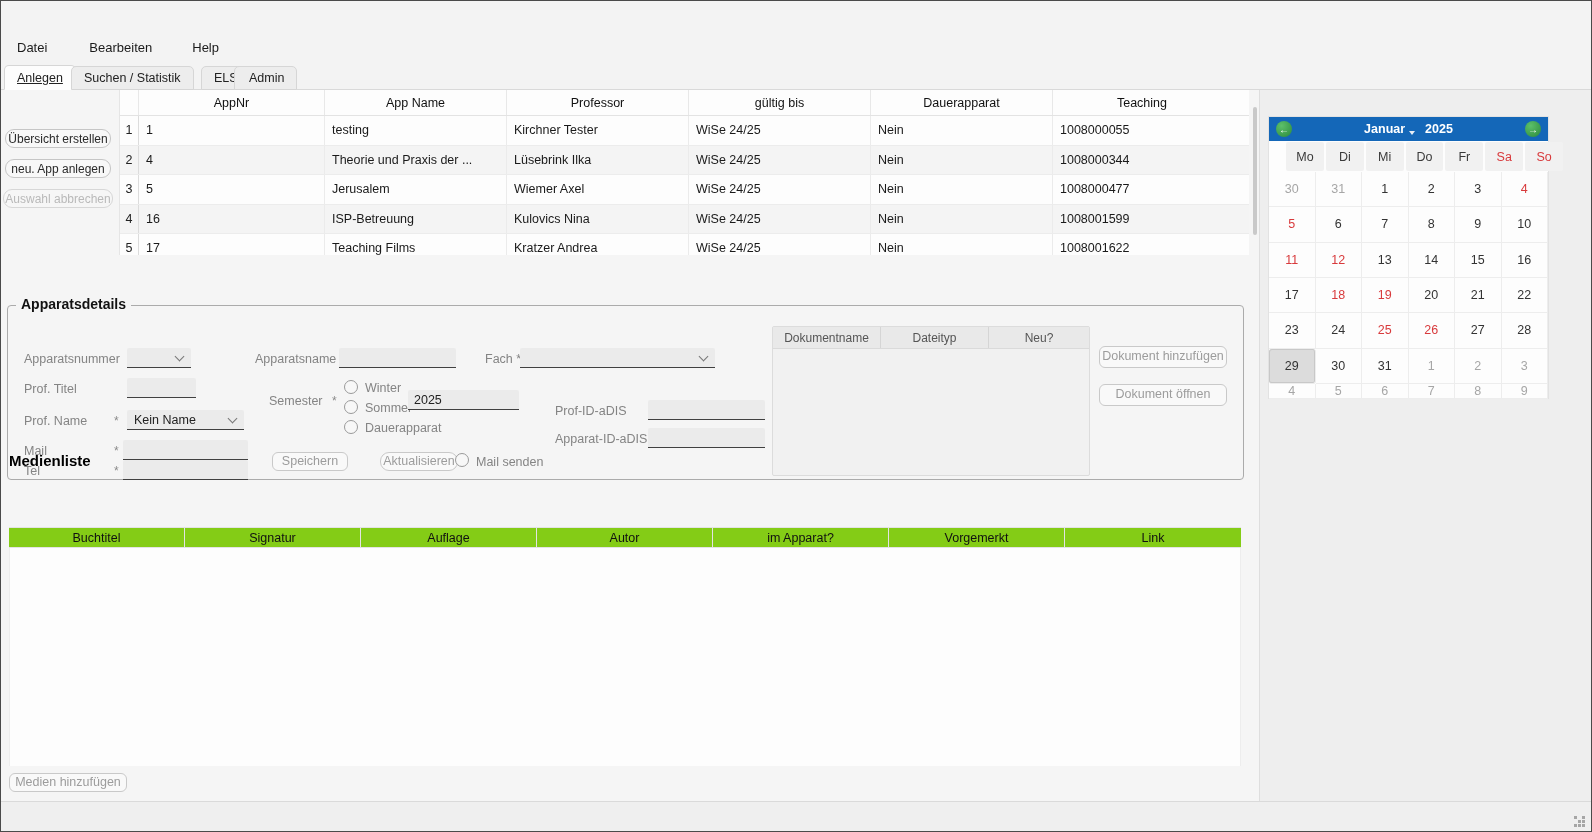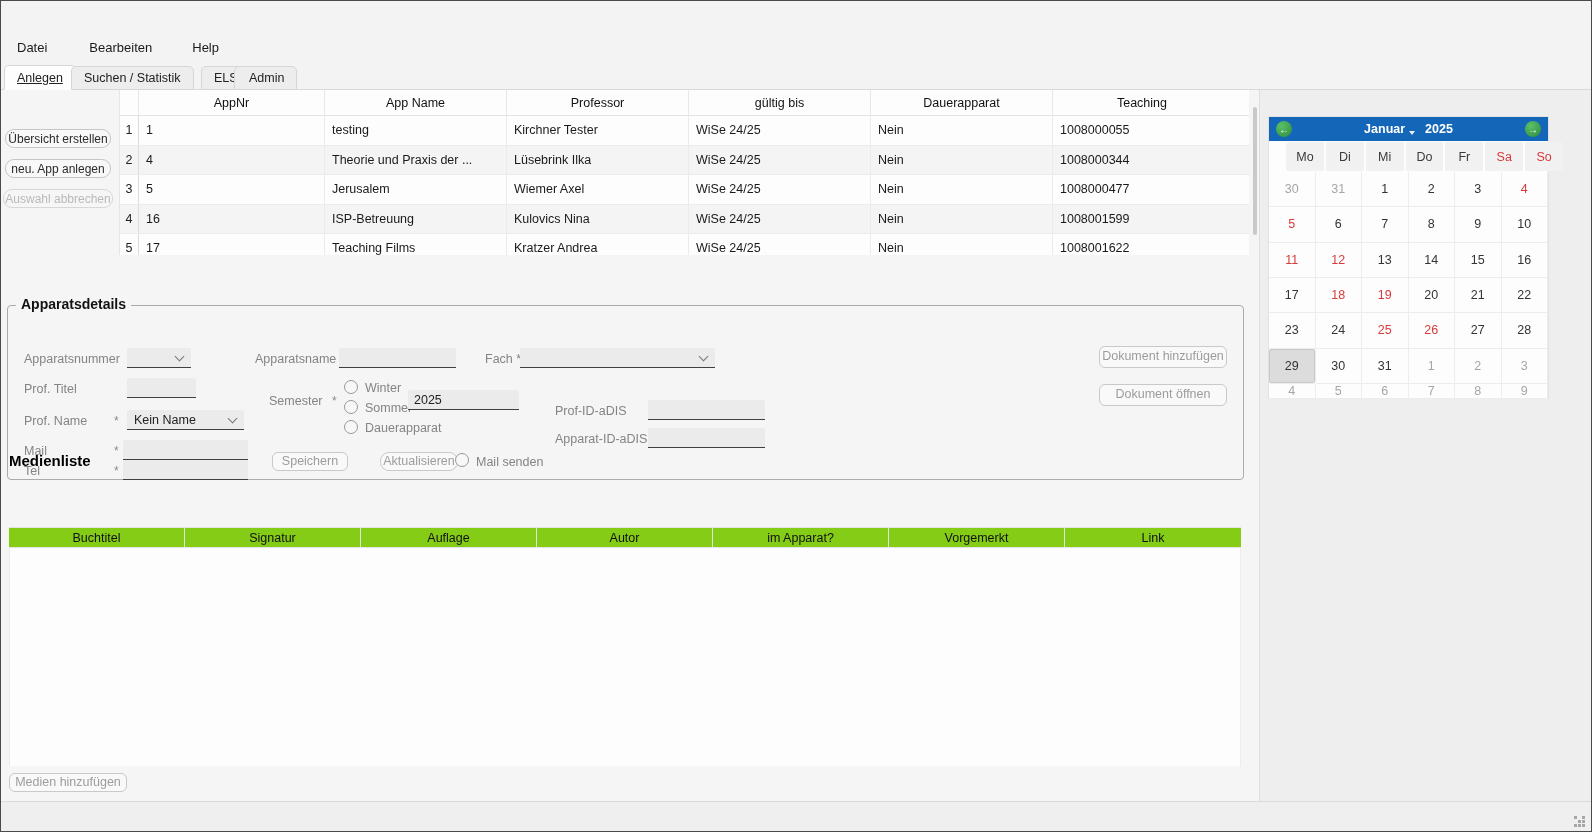--- a/index.html
+++ b/index.html
@@ -250,20 +250,27 @@
 
     <div class="flabel" style="left:16px; top:158px;">Tel</div>
     <div class="req" style="left:106px; top:158px;">*</div>
     <input class="u-input" style="left: 115px; top: 154px; width: 125px;" readonly="">
 
     <button class="gbtn" style="left:264px; top:146px; width:76px; height:19px;">Speichern</button>
     <button class="gbtn" style="left:372px; top:146px; width:78px; height:19px;border-radius:9px;">Aktualisieren</button>
     <div class="radio" style="left:447px; top:147px;"></div>
     <div class="rlabel" style="left:468px; top:149px;">Mail senden</div>
 
+    <div class="docpanel">
+      <div class="doc-header">
+        <div class="doc-th">Dokumentname</div>
+        <div class="doc-th">Dateityp</div>
+        <div class="doc-th">Neu?</div>
+      </div>
+    </div>
     <button class="gbtn" style="left:1091px; top:40px; width:128px; height:22px;">Dokument hinzufügen</button>
     <button class="gbtn" style="left:1091px; top:78px; width:128px; height:22px;">Dokument öffnen</button>
   </div>
 
   <div class="ml-title">Medienliste</div>
   <div class="ml-header">
     <div class="ml-th">Buchtitel</div>
     <div class="ml-th">Signatur</div>
     <div class="ml-th">Auflage</div>
     <div class="ml-th">Autor</div>

